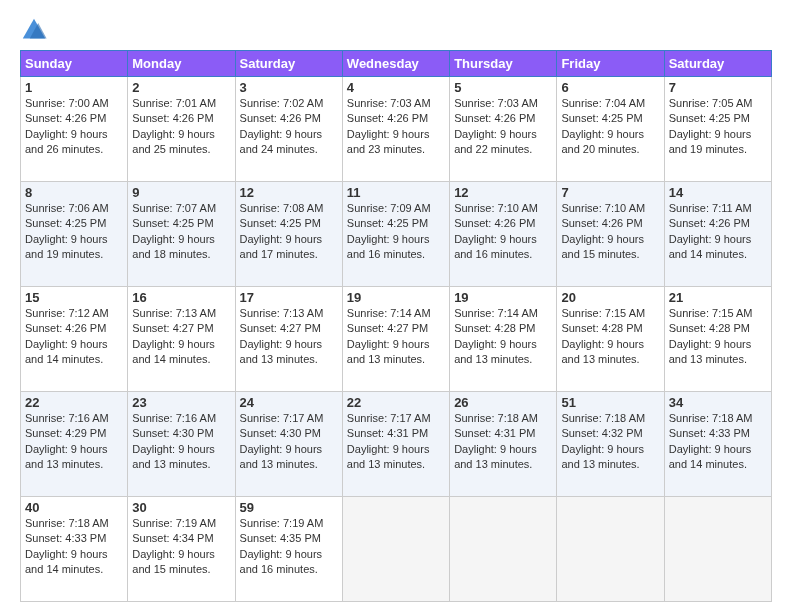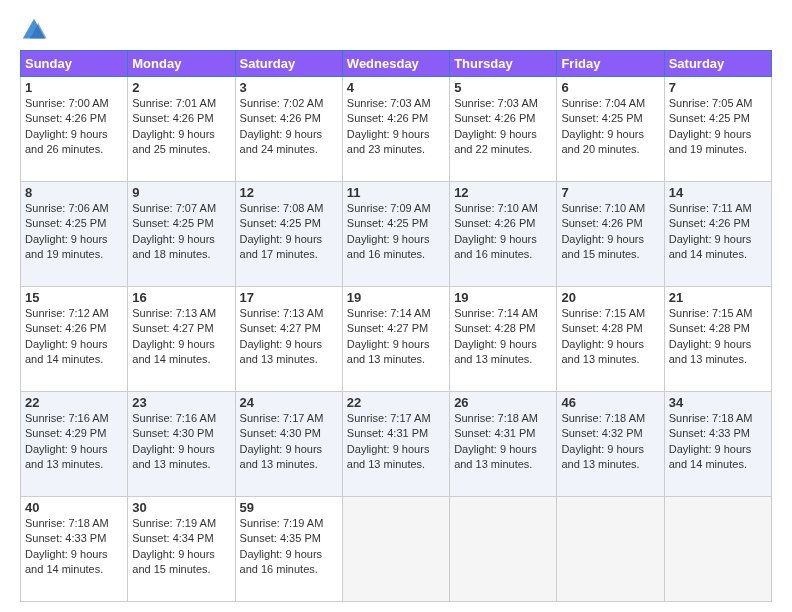--- a/index.html
+++ b/index.html
@@ -243,21 +243,21 @@
           </td>
           <td>
             <span class="day-num">22</span>
             <div class="day-info">Sunrise: 7:17 AM<br>Sunset: 4:31 PM<br>Daylight: 9 hours and 13 minutes.</div>
           </td>
           <td>
             <span class="day-num">26</span>
             <div class="day-info">Sunrise: 7:18 AM<br>Sunset: 4:31 PM<br>Daylight: 9 hours and 13 minutes.</div>
           </td>
           <td>
-            <span class="day-num">46</span>
+            <span class="day-num">51</span>
             <div class="day-info">Sunrise: 7:18 AM<br>Sunset: 4:32 PM<br>Daylight: 9 hours and 13 minutes.</div>
           </td>
           <td>
             <span class="day-num">34</span>
             <div class="day-info">Sunrise: 7:18 AM<br>Sunset: 4:33 PM<br>Daylight: 9 hours and 14 minutes.</div>
           </td>
         </tr>
         <tr>
           <td>
             <span class="day-num">40</span>

